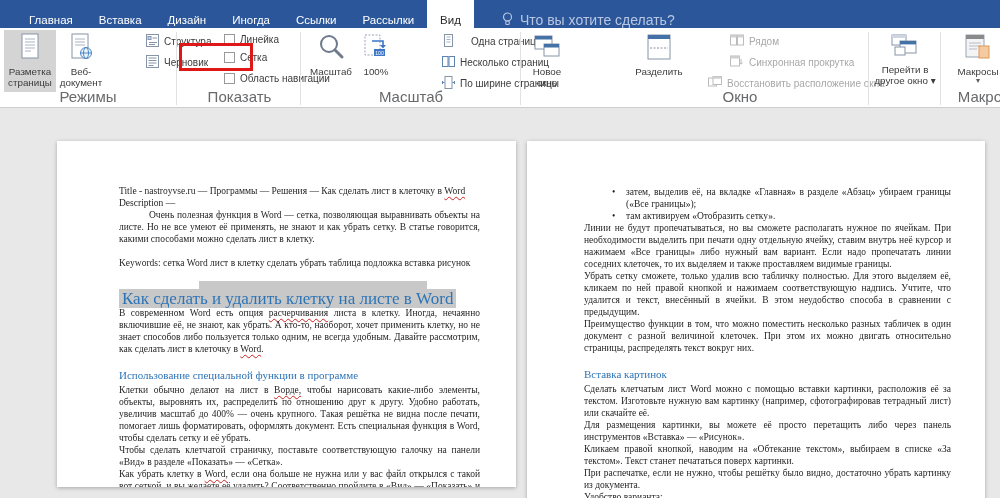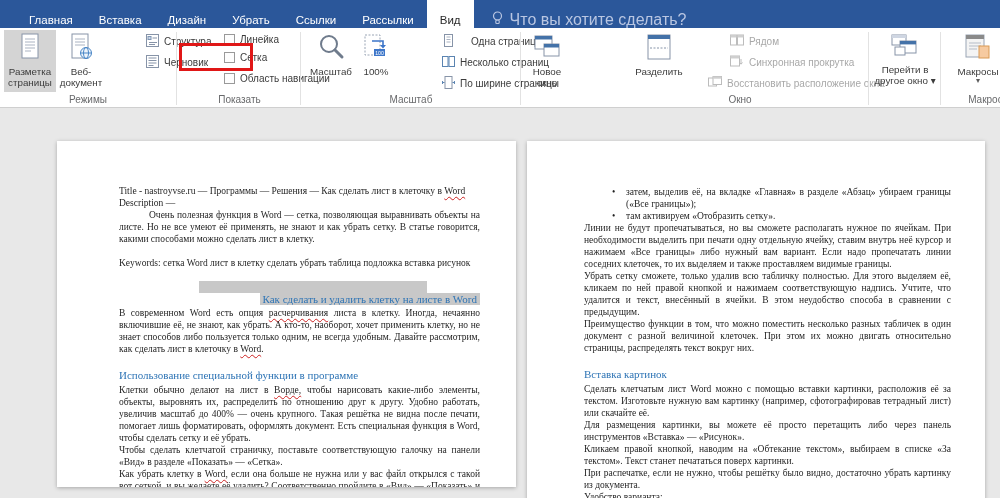--- a/index.html
+++ b/index.html
@@ -4,27 +4,27 @@
 <style>
   * { margin:0; padding:0; box-sizing:border-box; }
   body { background:#bfbfbf; font-family:"Liberation Sans", sans-serif; }
   .screen { position:relative; width:1000px; height:498px; overflow:hidden; background:#e8e8e8; }
 
   
   .tabbar { position:absolute; top:0; left:0; width:1000px; height:40px; background:#2b579a;
             display:flex; align-items:stretch; padding-left:16px; }
   .tab { color:#ffffff; font-size:11.5px; display:flex; align-items:center; padding:0 13px; cursor:default; }
   .tab.active { background:#ffffff; color:#2b2b2b; }
-  .search { display:flex; align-items:center; gap:7px; color:#b9c6e2; font-size:16px; padding-left:18px; }
+  .search { display:flex; align-items:center; gap:7px; color:#b9c6e2; font-size:14px; padding-left:28px; }
 
   
   .ribbon { position:absolute; top:28px; left:0; width:1000px; height:80px; background:#ffffff;
             border-bottom:1px solid #cfcfcf; font-size:10px; color:#3b3b3b; }
   .gdiv { position:absolute; top:4px; height:92%; width:1px; background:#e2e2e2; }
-  .glabel { position:absolute; bottom:2px; font-size:10px; color:#68696b; text-align:center; }
+  .glabel { position:absolute; bottom:2px; font-size:15px; color:#68696b; text-align:center; }
   .bigbtn { position:absolute; top:2px; display:flex; flex-direction:column; align-items:center;
             text-align:center; line-height:11px; padding-top:3px; font-size:9.8px; }
   .bigbtn.sel { background:#d4d4d4; }
   .bigbtn .lbl { margin-top:3px; }
   .smallitem { position:absolute; display:flex; align-items:center; gap:5px; font-size:10px; white-space:nowrap;padding-left:40px; }
   .smallitem.gray { color:#a8a8a8; }
   .cb { width:11px; height:11px; border:1px solid #999; background:#fdfdfd; flex:none; }
   .caret { font-size:8px; color:#5c5c5c; line-height:8px; }
   .redbox { position:absolute; left:179px; top:15px; width:74px; height:28px;
             border:3px solid #e01717; z-index:5; }
@@ -36,36 +36,36 @@
   .page1 { left:57px; top:33px; width:459px; height:346px; }
   .page2 { left:527px; top:33px; width:458px; height:370px; }
   .ptext1 { position:absolute; top:44px; left:62px; width:361px; }
   .ptext2 { position:absolute; top:45px; left:57px; width:367px; }
   .para { text-align:justify; }
   .indent { text-indent:30px; }
   .gap { height:12px; }
   .sq { text-decoration:underline; text-decoration-style:wavy; text-decoration-color:#cc2222;
         text-decoration-thickness:1px; text-underline-offset:2px; }
   .selrect { height:12px; width:228px; margin-left:80px; background:#c8c8c8; }
-  .h1doc { text-align:right; color:#2e74b5; font-size:11px; margin-bottom:2px; }
+  .h1doc { text-align:left; color:#2e74b5; font-size:17px; margin-bottom:2px; }
   .h1doc .sel { background:#c8c8c8; padding:0 3px; }
   .h2doc { color:#2e74b5; font-size:11px; margin:2px 0 3px 0; }
   .bullet { position:relative; padding-left:42px; text-align:justify; }
   .bullet::before { content:"•"; position:absolute; left:28px; }
 </style>
 </head>
 <body>
 
 <div class="screen">
 
   <div class="tabbar">
     <div class="tab">Главная</div>
     <div class="tab">Вставка</div>
     <div class="tab">Дизайн</div>
-    <div class="tab">Убрать</div>
+    <div class="tab">Иногда</div>
     <div class="tab">Ссылки</div>
     <div class="tab">Рассылки</div>
     <div class="tab active">Вид</div>
     <div class="search">
       <span>
         <svg width="11" height="14" viewBox="0 0 11 14">
             <circle cx="5.5" cy="5" r="4" fill="none" stroke="#b9c6e2" stroke-width="1.2"></circle>
             <rect x="3.8" y="9" width="3.4" height="3.5" rx="1" fill="none" stroke="#b9c6e2" stroke-width="1.1"></rect>
           </svg>
       </span>

